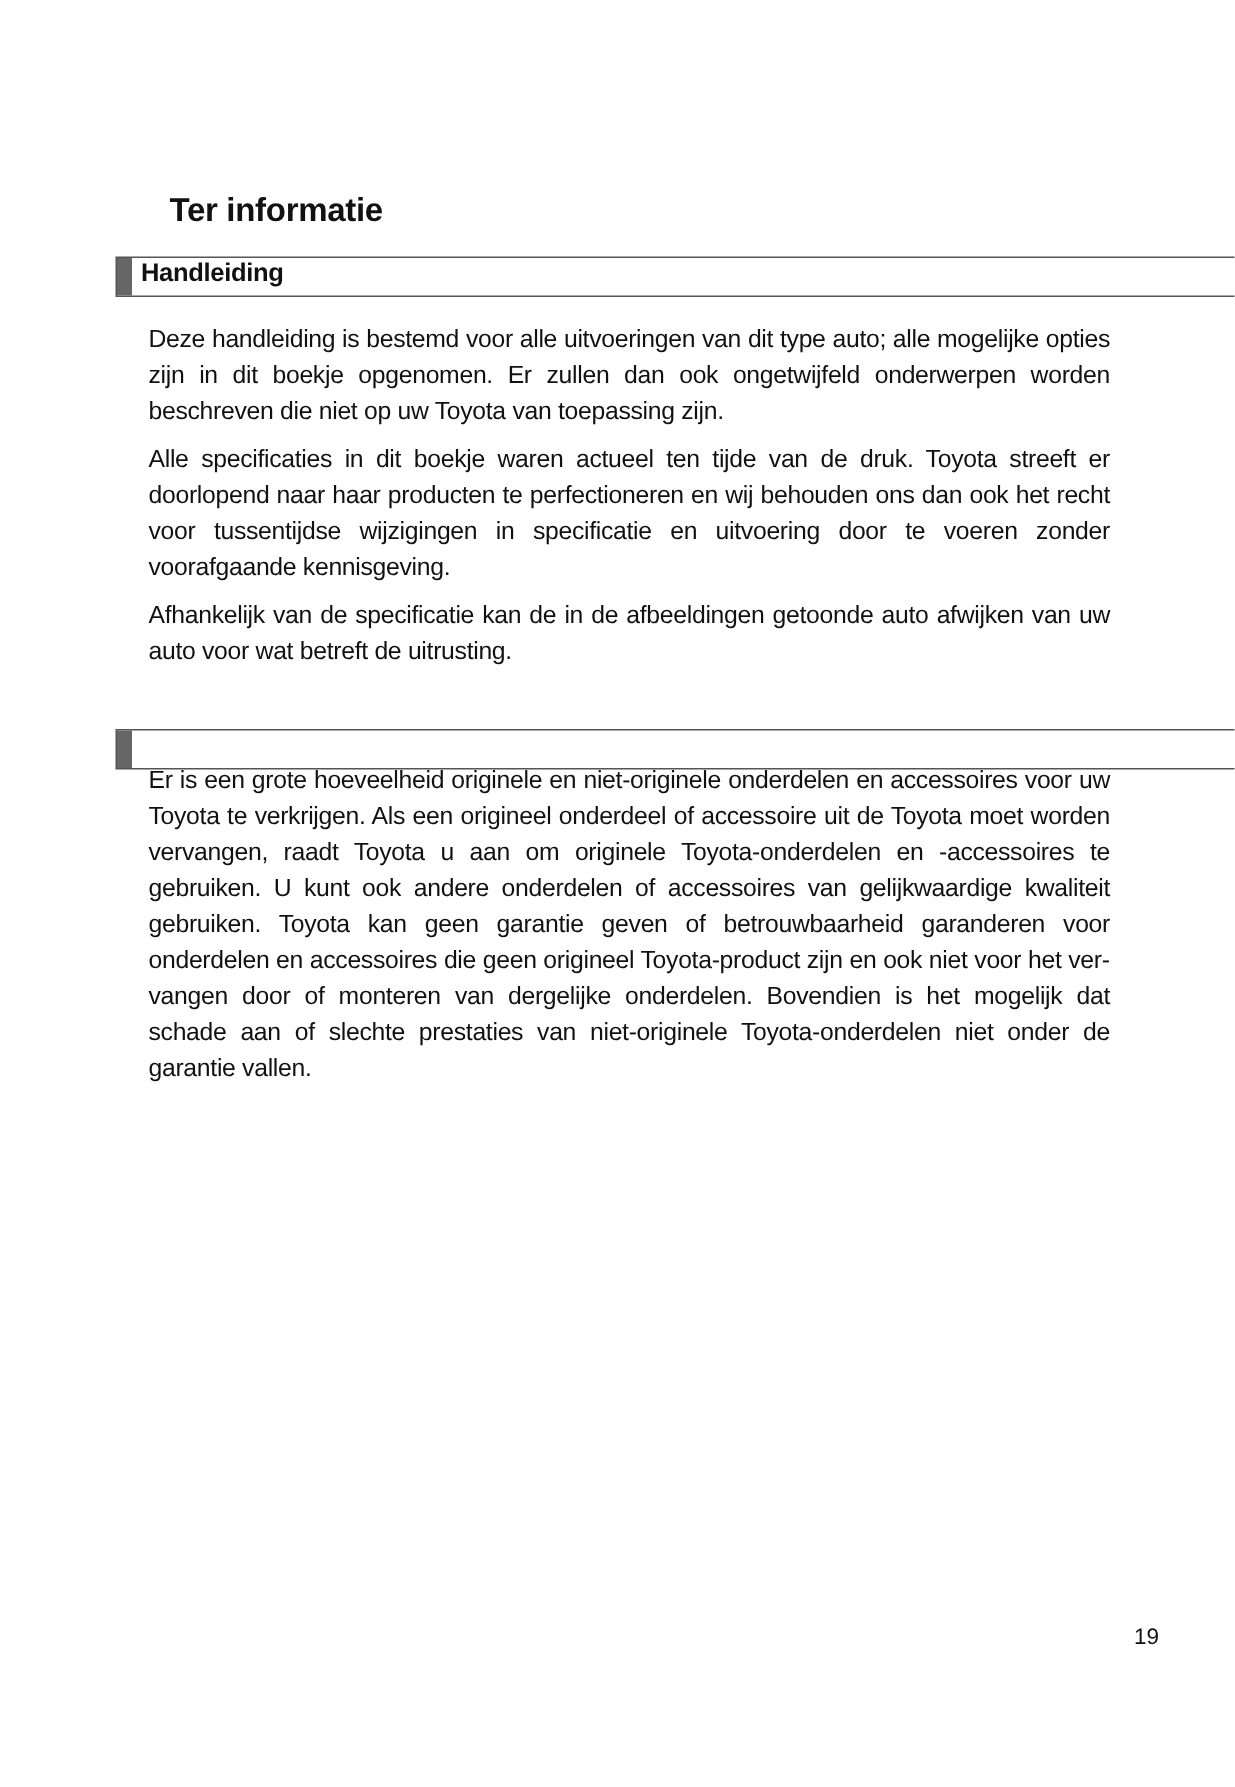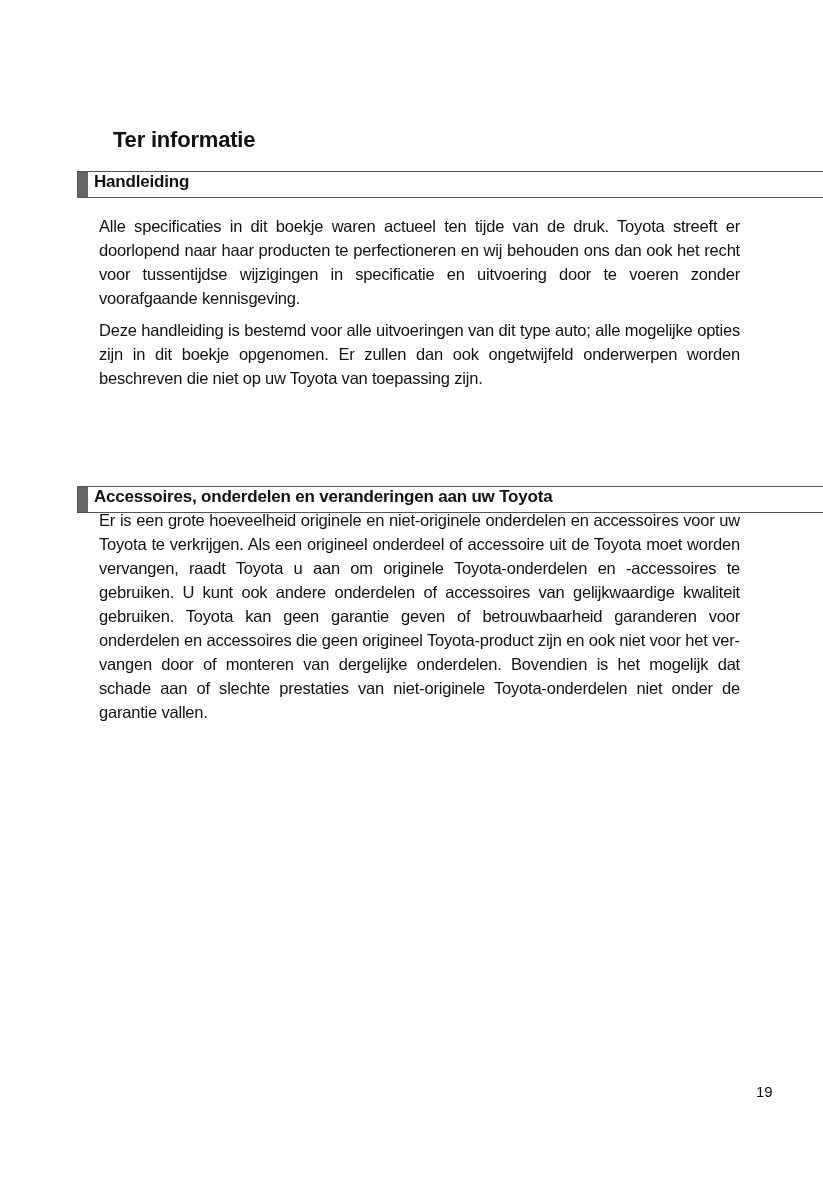--- a/index.html
+++ b/index.html
@@ -37,26 +37,26 @@
 <body>
 
 <h1 class="page-title">Ter informatie</h1>
 
 <div class="section-header" style="top:171px;">
   <div class="bar"></div>
   <div class="label">Handleiding</div>
 </div>
 
 <div class="section-body" style="top:214px;">
+  <p>Deze handleiding is bestemd voor alle uitvoeringen van dit type auto; alle mogelijke opties zijn in dit boekje opgenomen. Er zullen dan ook ongetwijfeld onderwerpen worden beschreven die niet op uw Toyota van toepassing zijn.</p>
   <p>Alle specificaties in dit boekje waren actueel ten tijde van de druk. Toyota streeft er doorlopend naar haar producten te perfectioneren en wij behouden ons dan ook het recht voor tussentijdse wijzigingen in specificatie en uitvoe­ring door te voeren zonder voorafgaande kennisgeving.</p>
-  <p>Deze handleiding is bestemd voor alle uitvoeringen van dit type auto; alle mogelijke opties zijn in dit boekje opgenomen. Er zullen dan ook ongetwijfeld onderwerpen worden beschreven die niet op uw Toyota van toepassing zijn.</p>
+  <p>Afhankelijk van de specificatie kan de in de afbeeldingen getoonde auto afwijken van uw auto voor wat betreft de uitrusting.</p>
 </div>
 
 <div class="section-header" style="top:486px;">
   <div class="bar"></div>
-  <div class="label">Accessoires, onderdelen en veranderingen aan uw Toyota</div>
 </div>
 
 <div class="section-body" style="top:508px;">
   <p>Er is een grote hoeveelheid originele en niet-originele onderdelen en acces­soires voor uw Toyota te verkrijgen. Als een origineel onderdeel of acces­soire uit de Toyota moet worden vervangen, raadt Toyota u aan om originele Toyota-onderdelen en -accessoires te gebruiken. U kunt ook andere onder­delen of accessoires van gelijkwaardige kwaliteit gebruiken. Toyota kan geen garantie geven of betrouwbaarheid garanderen voor onderdelen en accessoires die geen origineel Toyota-product zijn en ook niet voor het ver­vangen door of monteren van dergelijke onderdelen. Bovendien is het moge­lijk dat schade aan of slechte prestaties van niet-originele Toyota-onderdelen niet onder de garantie vallen.</p>
 </div>
 
 <div class="page-number">19</div>
 
 </body></html>

